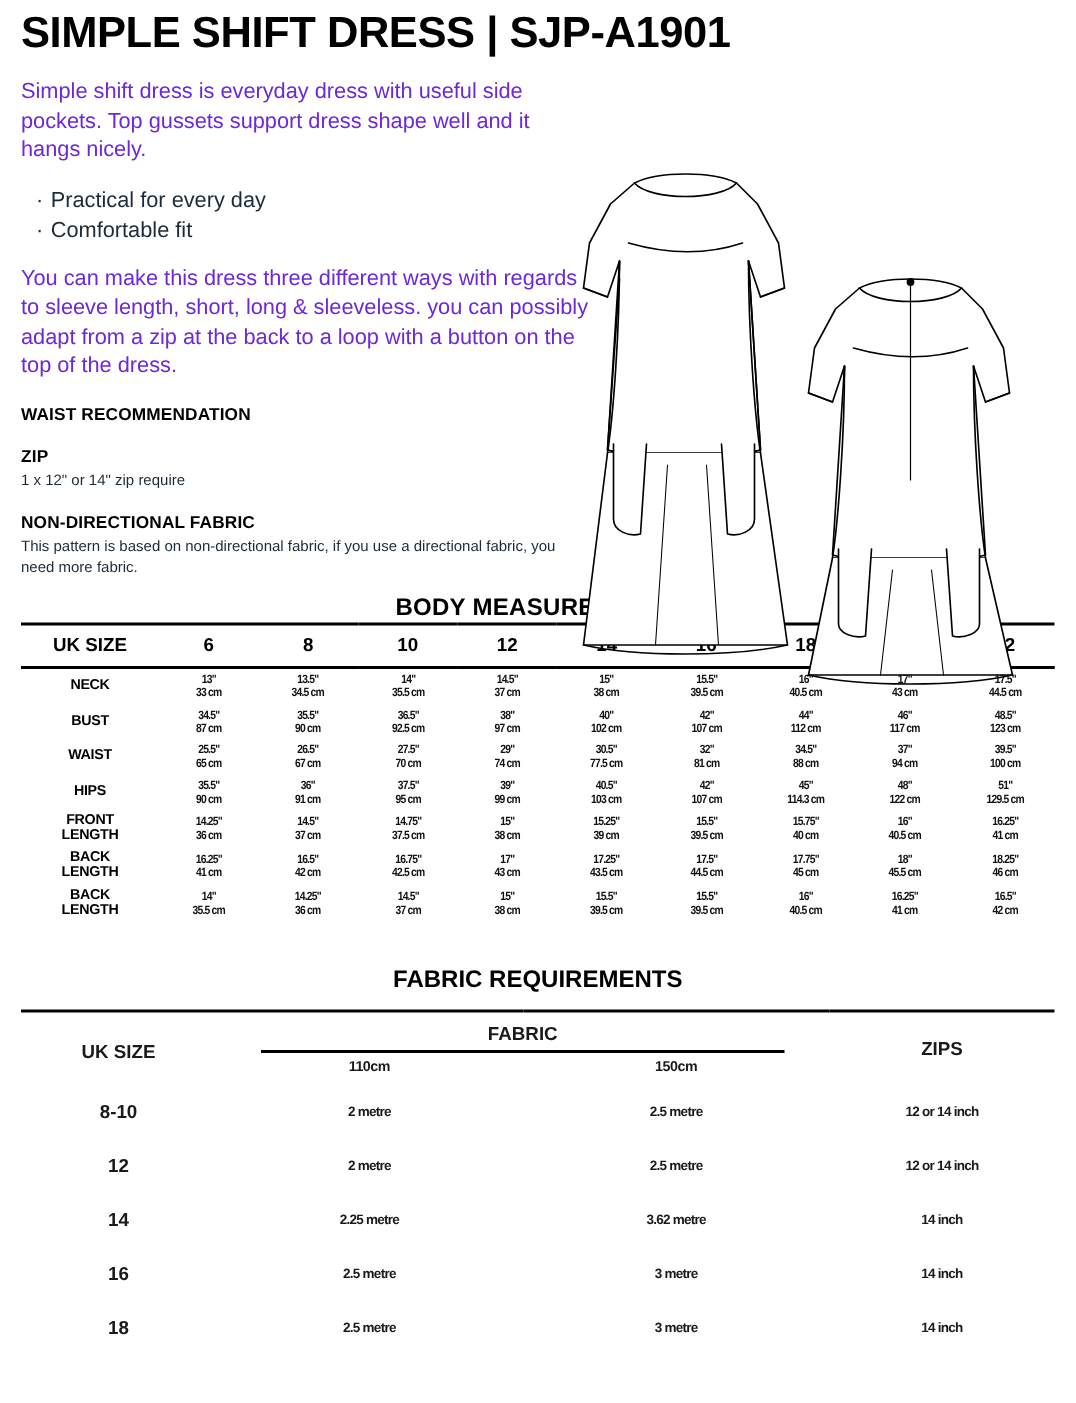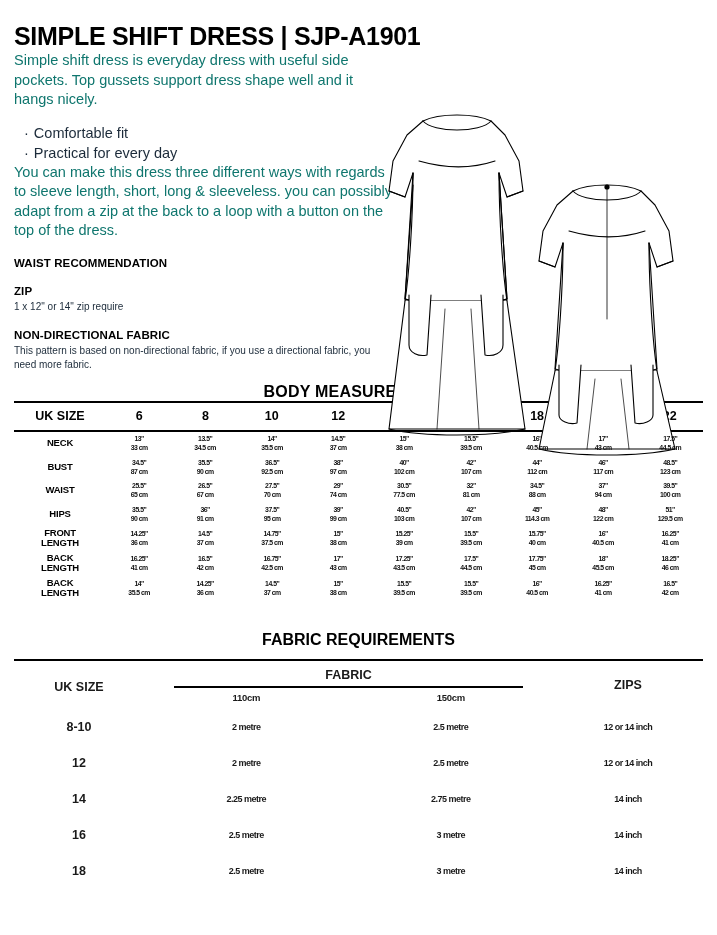--- a/index.html
+++ b/index.html
@@ -7,29 +7,30 @@
     width: 717px; height: 935px;
     background: #ffffff;
     font-family: "Liberation Sans", sans-serif;
     color: #1a1a1a;
     overflow: hidden;
   }
   .page { position: relative; width: 717px; height: 935px; padding: 0 14px; }
 
   
   .title {
-    font-size: 25px; font-weight: bold; letter-spacing: -0.3px;
-    padding-top: 22px; color: #000;
+    font-size: 29px; font-weight: bold; letter-spacing: -0.3px;
+    padding-top: 6px; color: #000;
   }
 
   
   .intro-wrap { position: relative; }
   .intro-col { width: 382px; }
   .intro-p {
-    font-size: 14.5px; line-height: 19.5px; color: #0f766e;
+    font-size: 14.5px; line-height: 19.5px; color: #6d28d9;
+    margin-top: 13px;
   }
   .bullets { margin-top: 13px; }
   .bullet {
     font-size: 14.5px; line-height: 20px; color: #1c2b3a;
     padding-left: 10px;
   }
   .bullet .dot { margin-right: 5px; }
 
   .sec-head {
     font-size: 11.5px; font-weight: bold; color: #000;
@@ -95,24 +96,24 @@
 <div class="page">
 
   <h1 class="title">SIMPLE SHIFT DRESS | SJP-A1901</h1>
 
   <div class="intro-wrap">
     <div class="intro-col">
       <p class="intro-p">Simple shift dress is everyday dress with useful side pockets. Top gussets support dress shape well and it hangs nicely.</p>
 
       <div class="bullets">
         <div class="bullet">
-          <span class="dot">·</span><span>Comfortable fit</span>
+          <span class="dot">·</span><span>Practical for every day</span>
         </div>
         <div class="bullet">
-          <span class="dot">·</span><span>Practical for every day</span>
+          <span class="dot">·</span><span>Comfortable fit</span>
         </div>
       </div>
 
       <p class="intro-p">You can make this dress three different ways with regards to sleeve length, short, long &amp; sleeveless. you can possibly adapt from a zip at the back to a loop with a button on the top of the dress.</p>
 
       <div>
         <div class="sec-head">WAIST RECOMMENDATION</div>
       </div>
       <div>
         <div class="sec-head">ZIP</div>
@@ -500,21 +501,21 @@
         </tr>
         <tr>
           <td class="fr-size">12</td>
           <td class="fr-cell">2 metre</td>
           <td class="fr-cell">2.5 metre</td>
           <td class="fr-cell">12 or 14 inch</td>
         </tr>
         <tr>
           <td class="fr-size">14</td>
           <td class="fr-cell">2.25 metre</td>
-          <td class="fr-cell">2.75 metre</td>
+          <td class="fr-cell">3.62 metre</td>
           <td class="fr-cell">14 inch</td>
         </tr>
         <tr>
           <td class="fr-size">16</td>
           <td class="fr-cell">2.5 metre</td>
           <td class="fr-cell">3 metre</td>
           <td class="fr-cell">14 inch</td>
         </tr>
         <tr>
           <td class="fr-size">18</td>

